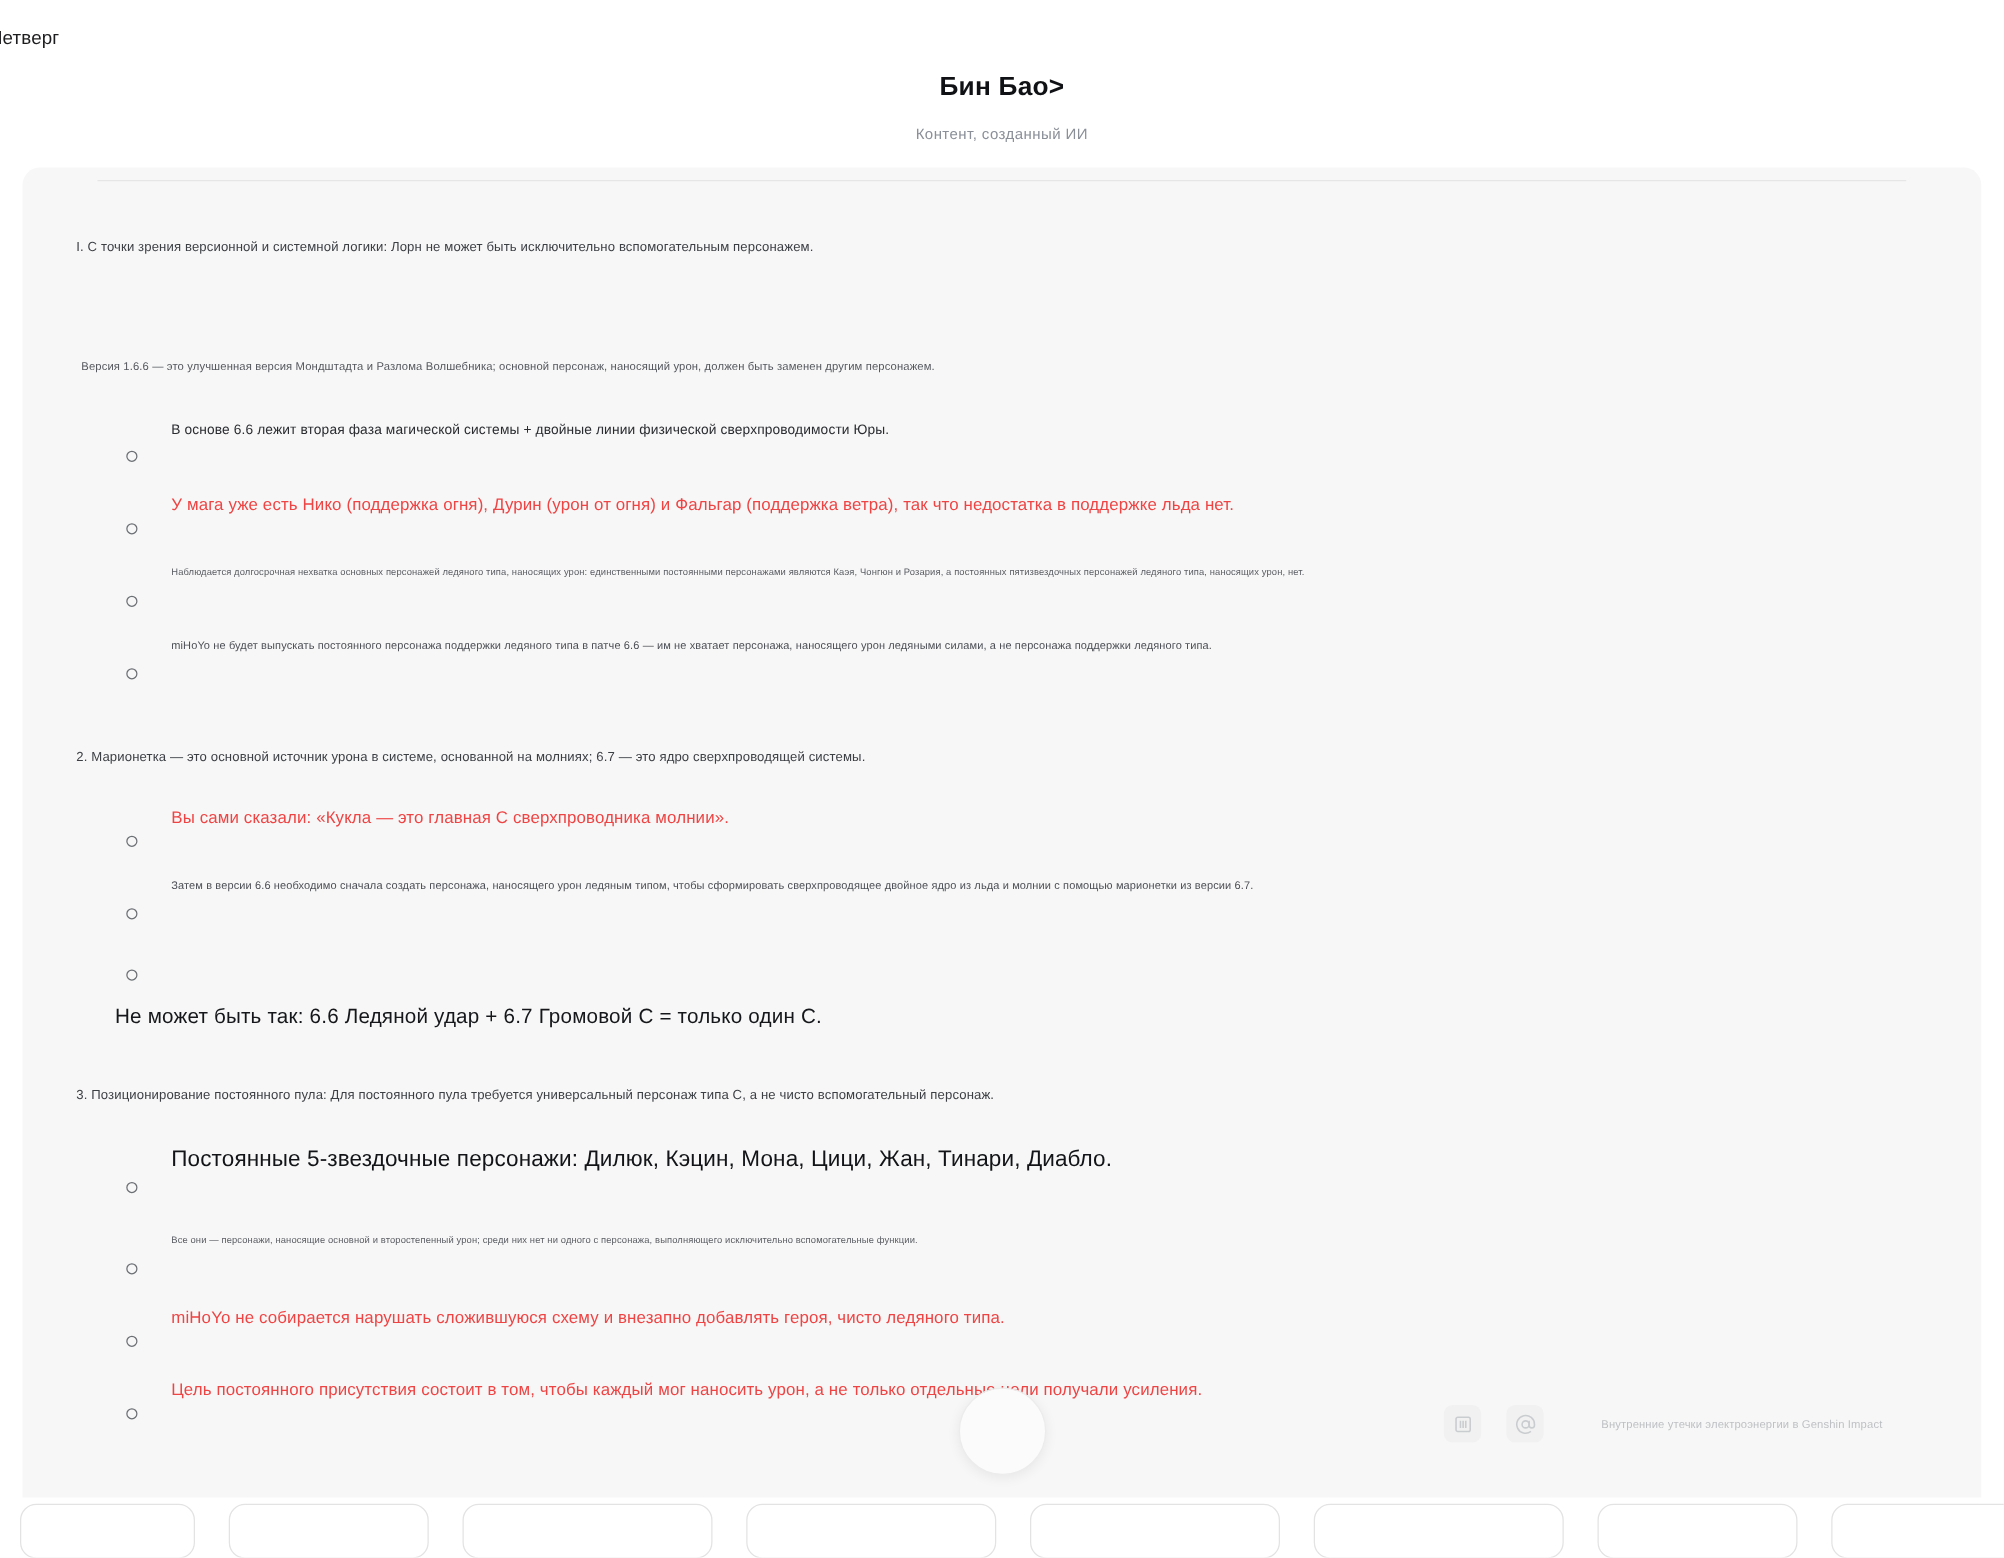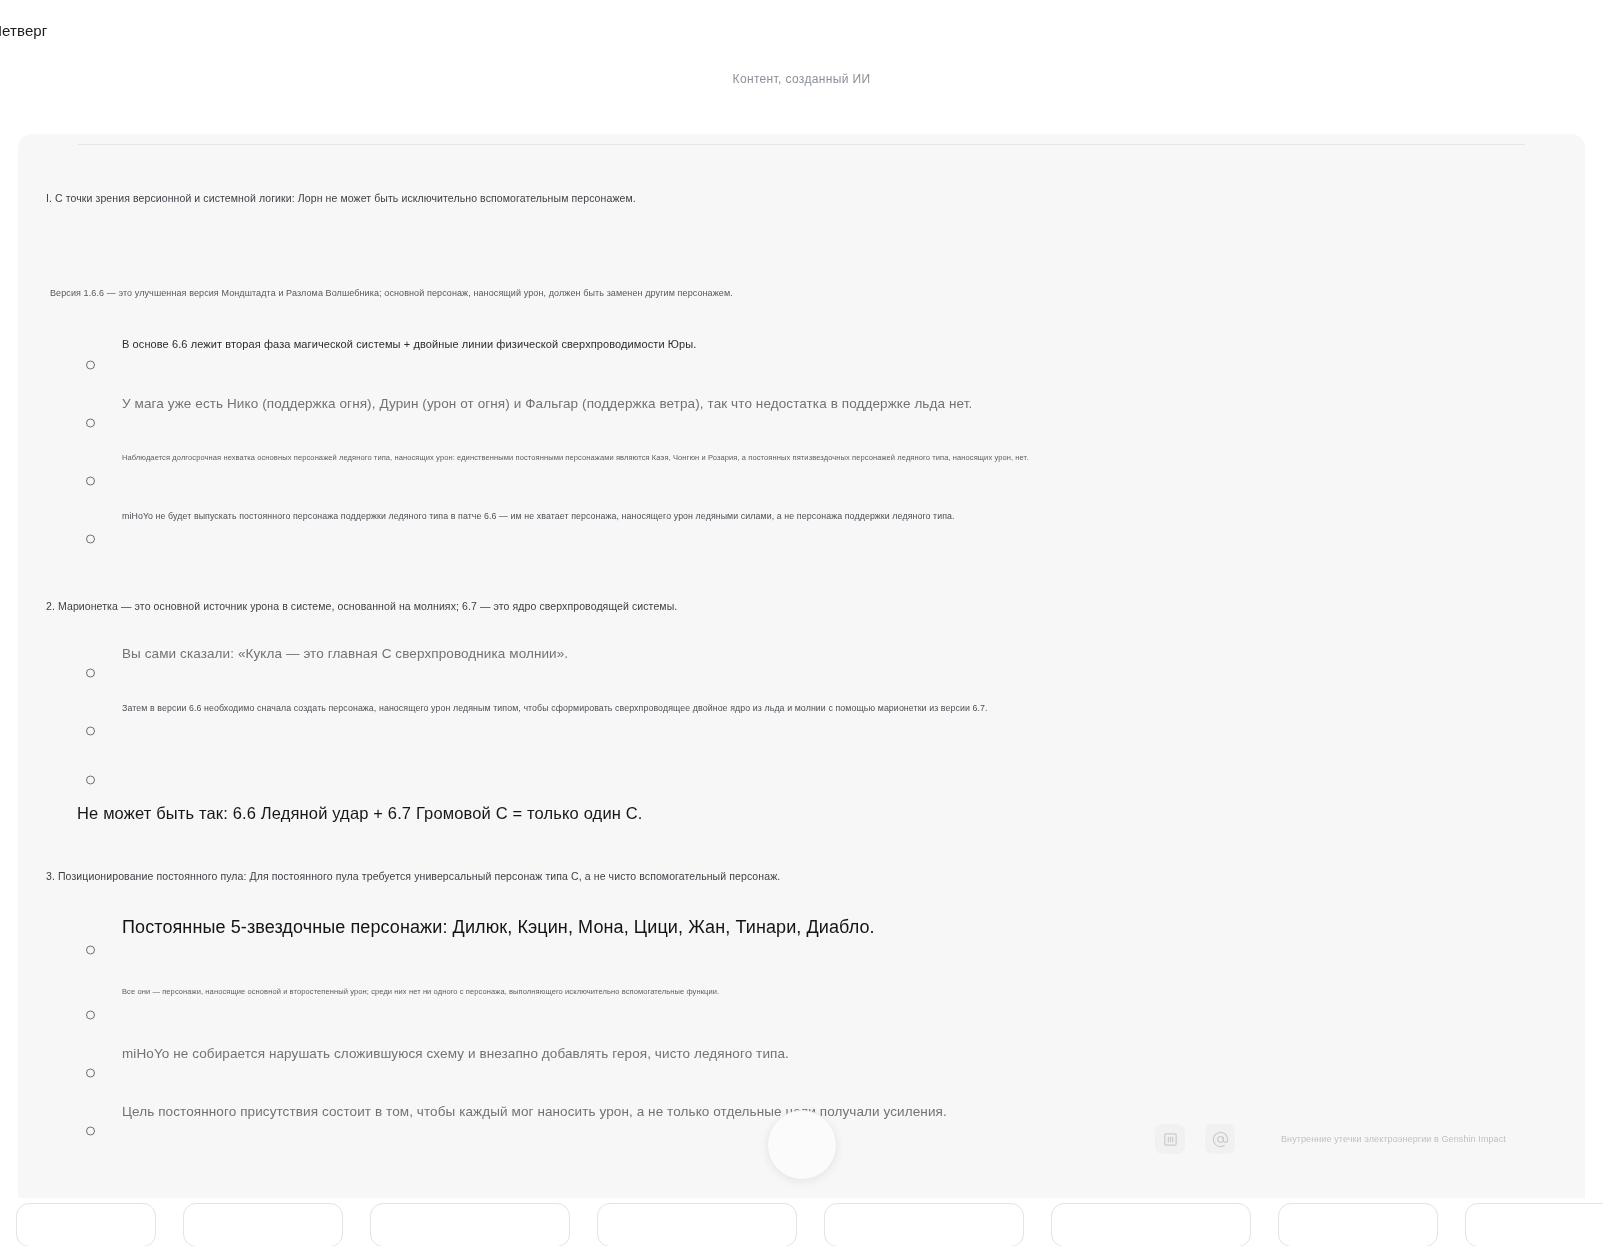--- a/index.html
+++ b/index.html
@@ -71,21 +71,21 @@
     position: absolute;
     top: 10px; left: 60px;
     width: 1447px;
     height: 1px;
     background: #e6e6e6;
   }
 
   
   .content {
     position: absolute;
-    top: 0; left: 0;
+    top: 0; left: 15px;
     width: 1567px;
     padding: 56px 0 0 0;
   }
 
   .section-head {
     margin-left: 28px;
     font-size: 10.5px;
     color: #3c3f44;
     line-height: 16px;
     letter-spacing: .1px;
@@ -124,21 +124,21 @@
   .bullet-text {
     margin-left: 36px;
     color: #24262a;
     letter-spacing: .1px;
   }
 
   
   .t-xs  { font-size: 7.5px;  line-height: 12px; color: #5a5d63; }
   .t-sm  { font-size: 8.8px;  line-height: 13px; color: #4c4f55; }
   .t-md  { font-size: 11px;   line-height: 17px; color: #2a2c30; }
-  .t-lg  { font-size: 13.5px; line-height: 20px; color: #737373; }
+  .t-lg  { font-size: 13.5px; line-height: 20px; color: #ef4444; }
   .t-xxl { font-size: 18px;   line-height: 26px; color: #121417; }
 
   .row-1 { height: 58px; }
   .row-2 { height: 58px; }
 
   .emphasis-line {
     margin-left: 59px;
     font-size: 16.5px;
     line-height: 26px;
     color: #15171a;
@@ -205,20 +205,21 @@
 </head>
 <body>
 
 <div id="screen">
 
   <div class="daybar">
     <span class="day-text">Четверг</span>
   </div>
 
   <div class="header">
+    <div class="app-title">Бин Бао&gt;</div>
     <div class="app-subtitle">Контент, созданный ИИ</div>
   </div>
 
   <div class="sheet">
     <div class="sheet-divider"></div>
 
     <div class="content">
 
       <div class="section-head">I. С точки зрения версионной и системной логики: Лорн не может быть исключительно вспомогательным персонажем.</div>
       <div class="lead-note">Версия 1.6.6 — это улучшенная версия Мондштадта и Разлома Волшебника; основной персонаж, наносящий урон, должен быть заменен другим персонажем.</div>

